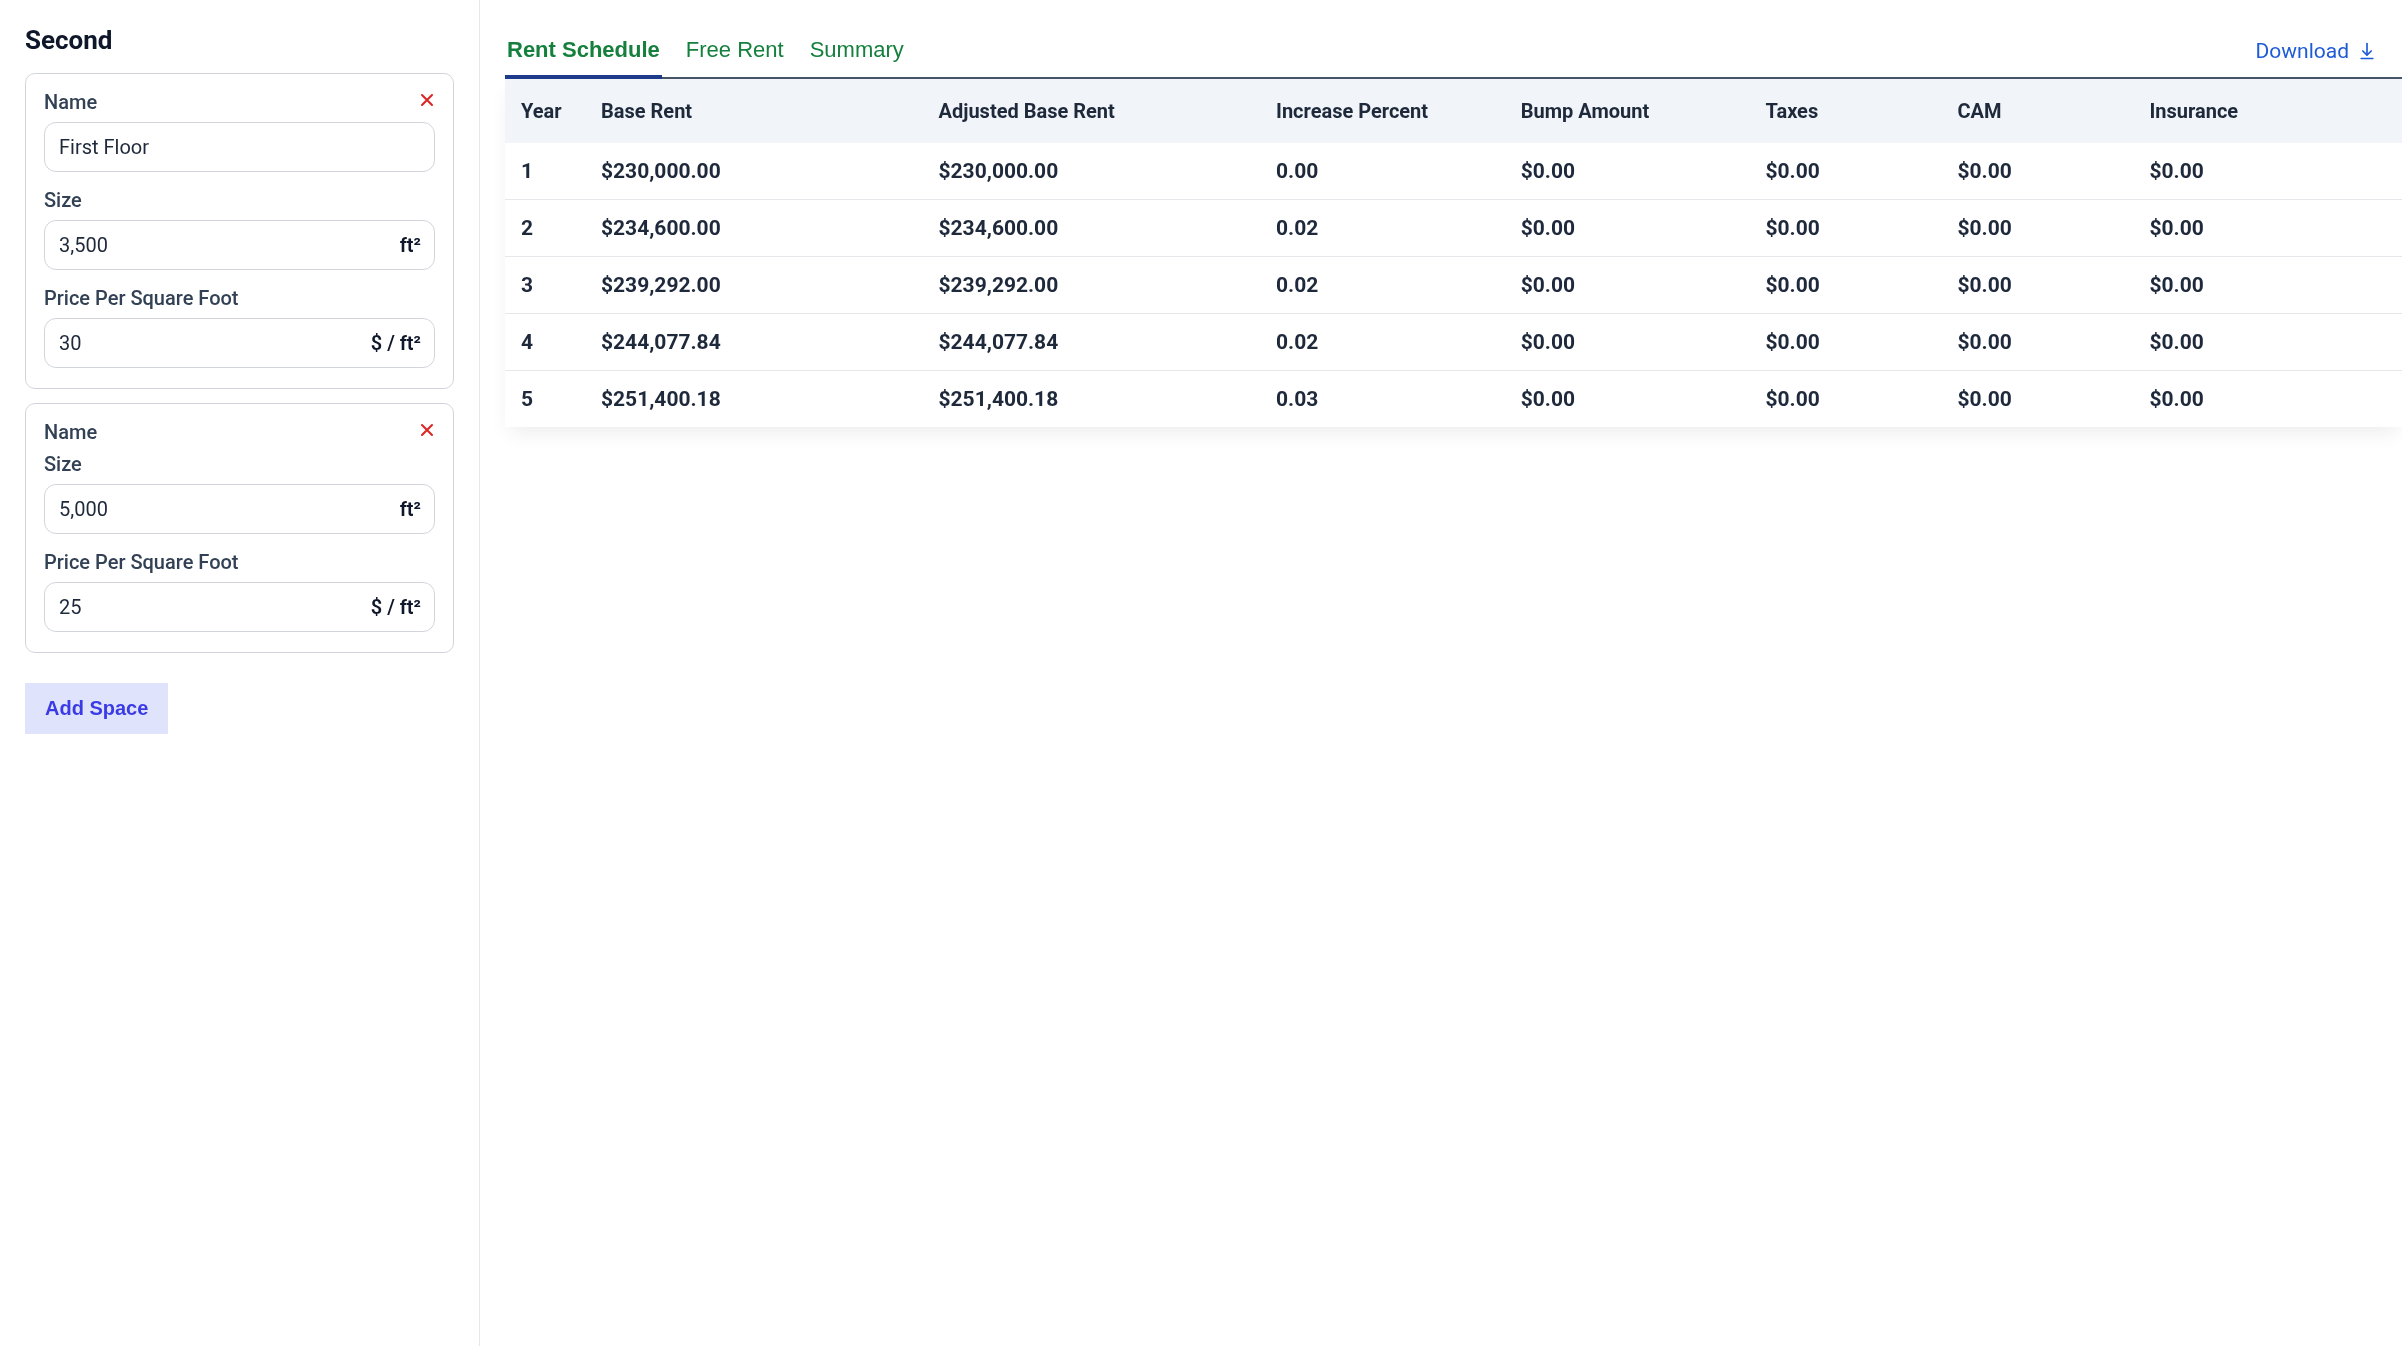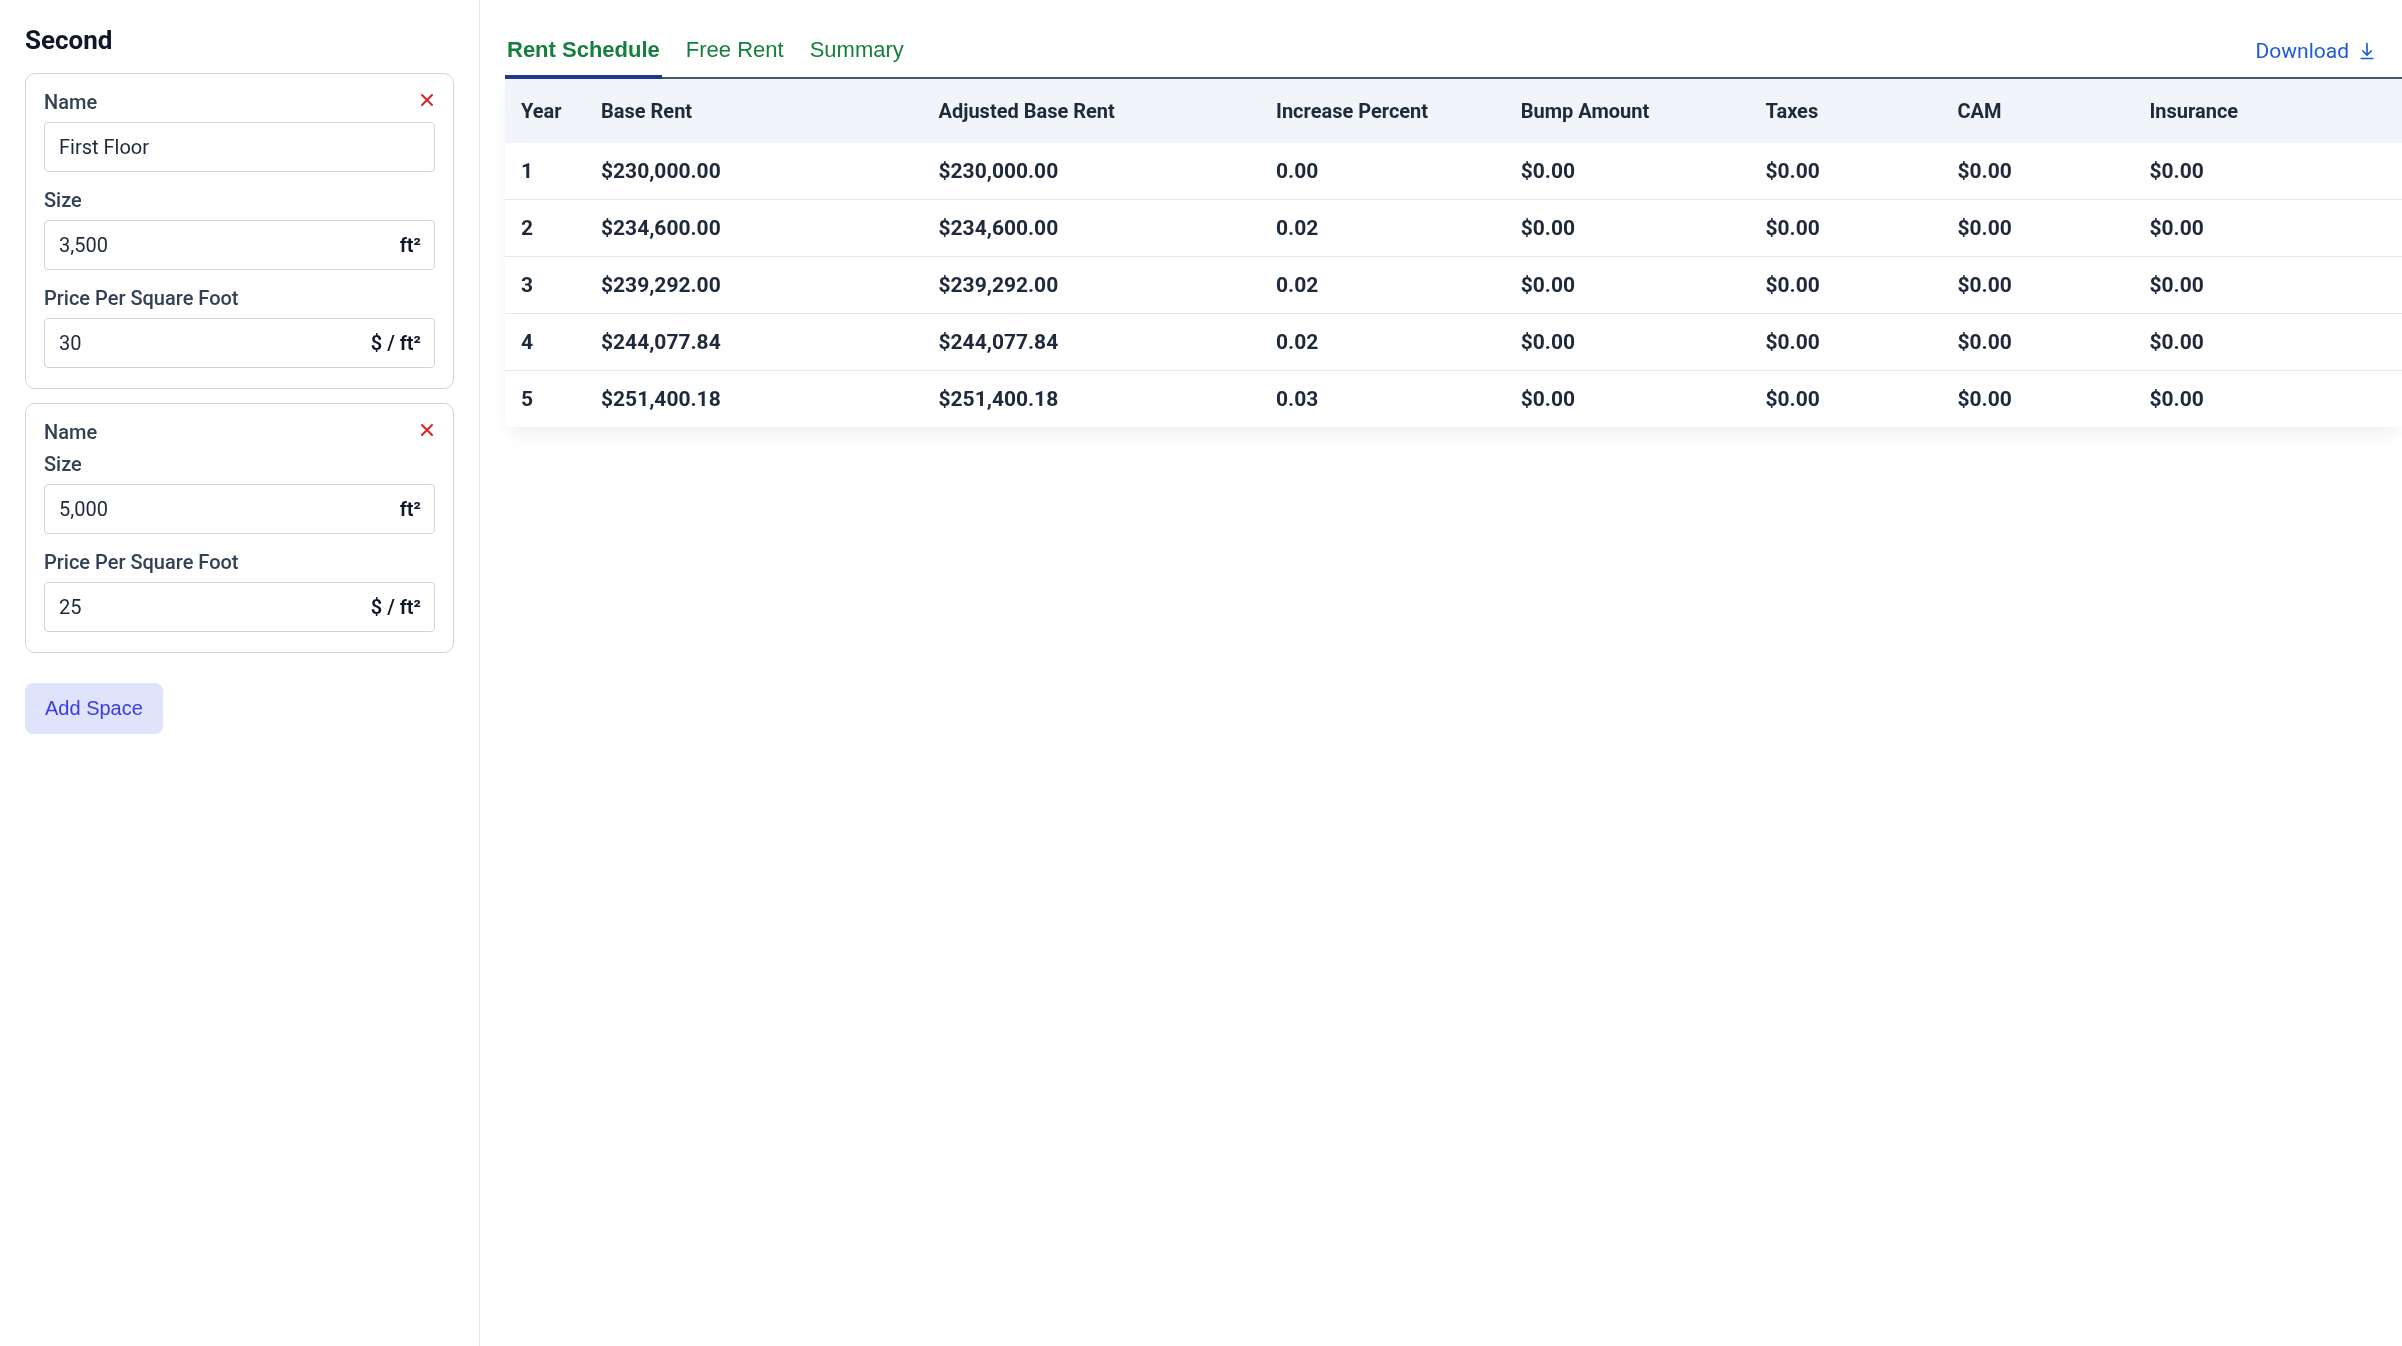--- a/index.html
+++ b/index.html
@@ -74,21 +74,21 @@
     
     .form-input-wrapper:last-child {
       margin-bottom: 0;
     }
     
     .form-input {
       width: 100%;
       padding: 12px 14px;
       font-size: 20px;
       border: 1px solid #d1d5db;
-      border-radius: 4px;
+      border-radius: 12px;
       color: #1e293b;
       font-family: inherit;
     }
     
     .form-input.with-suffix {
       padding-right: 50px;
     }
     
     .form-input.with-suffix-long {
       padding-right: 70px;
@@ -102,24 +102,24 @@
       font-size: 20px;
       font-weight: 600;
       color: #0f172a;
       pointer-events: none;
     }
     
     .add-space-btn {
       background: #dfe3fb;
       color: #3b3be6;
       border: none;
-      border-radius: 8px;
+      border-radius: 0;
       padding: 14px 20px;
       font-size: 20px;
-      font-weight: 400;
+      font-weight: 700;
       cursor: pointer;
       margin-top: 16px;
     }
     
     .main-content {
       flex: 1;
       padding: 25px 0 25px 25px;
       overflow: hidden;
     }
     

